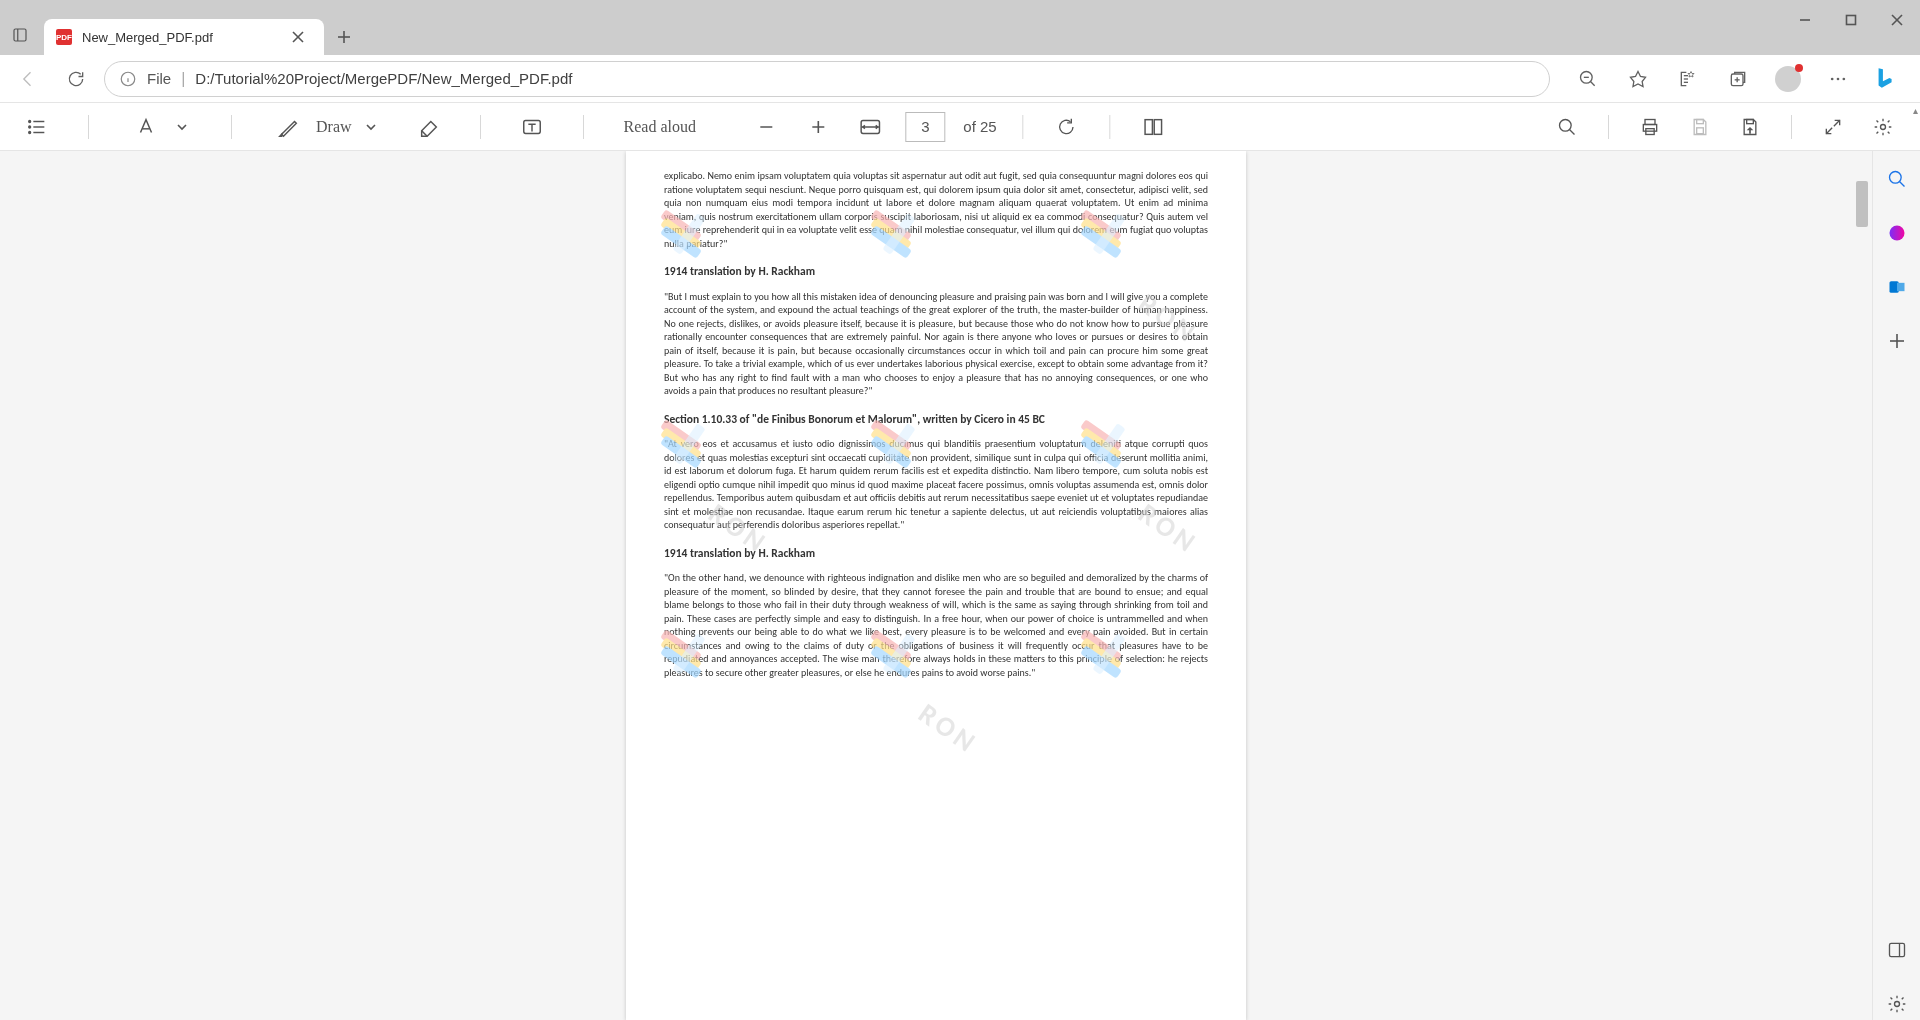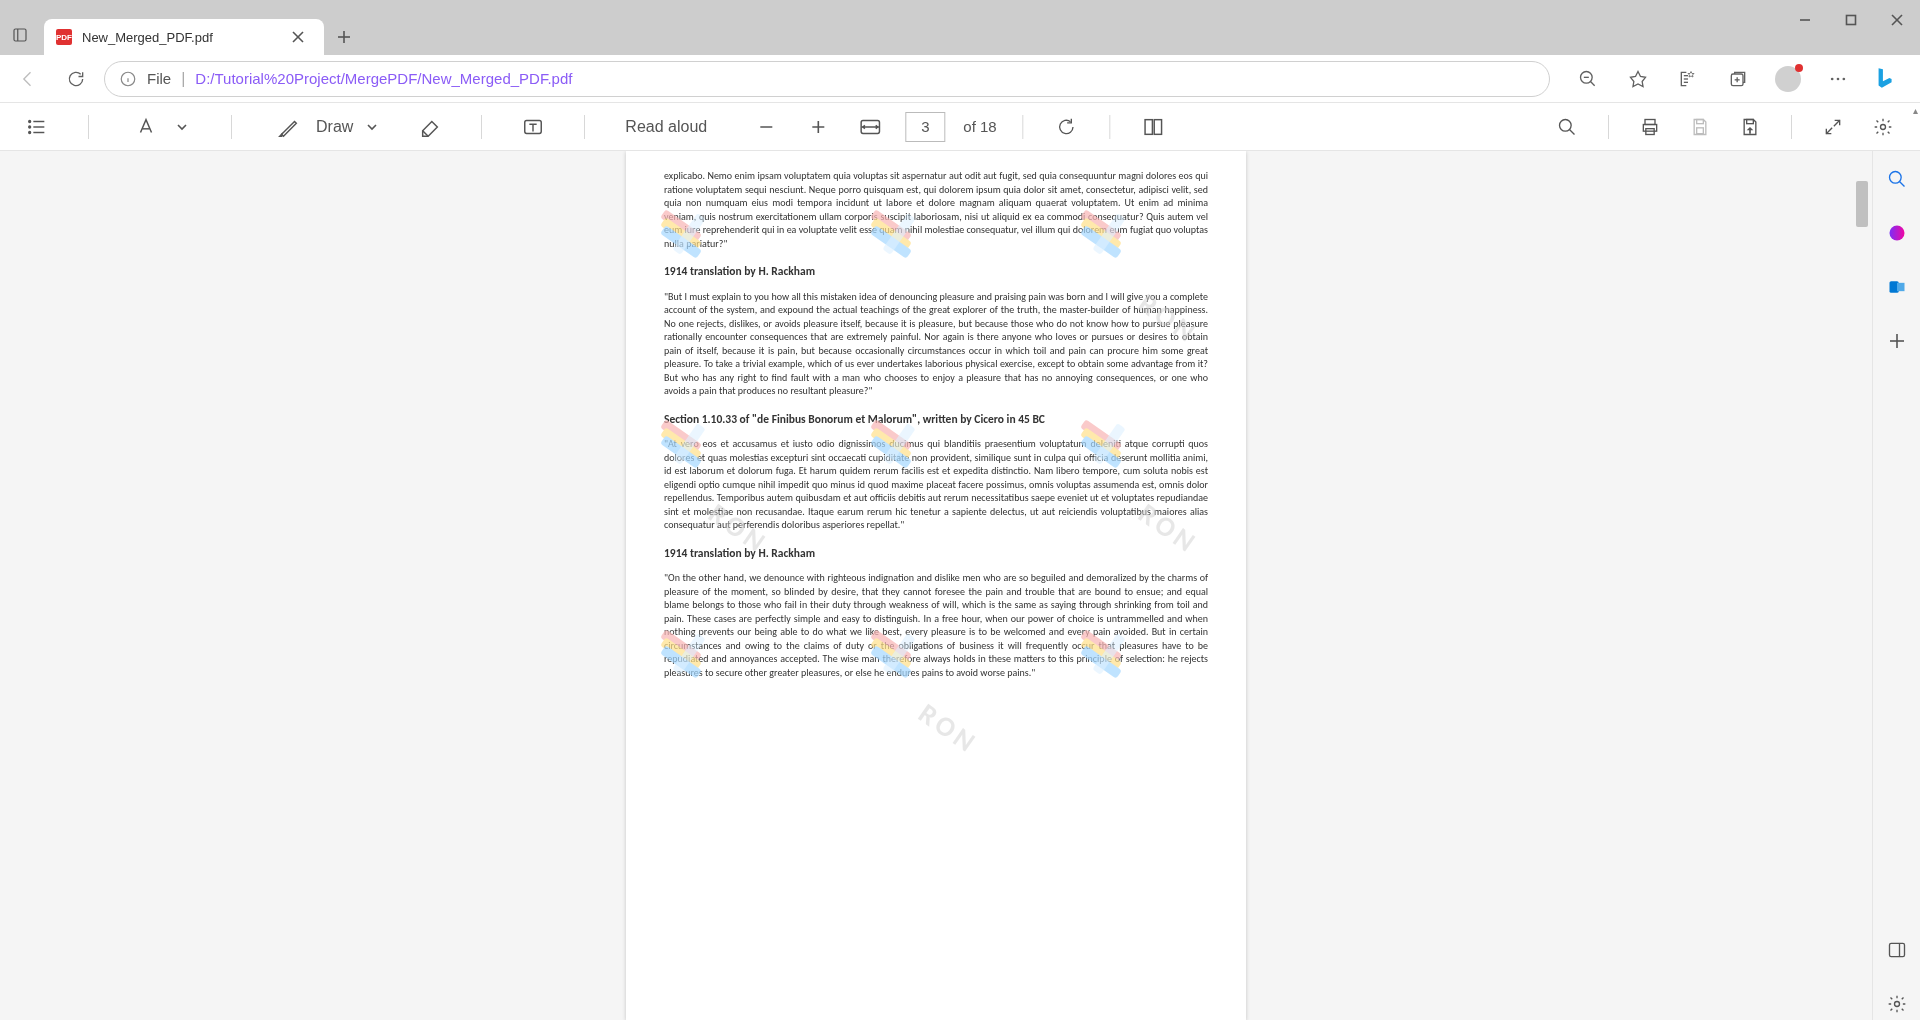--- a/index.html
+++ b/index.html
@@ -17,31 +17,31 @@
   .window-controls { position:absolute; right:0; top:0; height:40px; display:flex; }
   .window-controls > div { width:46px; height:40px; display:flex; align-items:center; justify-content:center; color:#555; }
 
   
   .addrbar { height: 48px; background:#fff; border-bottom:1px solid #e5e5e5; display:flex; align-items:center; padding:0 16px 0 8px; gap:8px; }
   .icon-btn { width:40px; height:40px; display:flex; align-items:center; justify-content:center; color:#616161; border-radius:4px; }
   .icon-btn.disabled { color:#bdbdbd; }
   .addr-field { flex:1; height:36px; border:1px solid #d0d0d0; border-radius:18px; display:flex; align-items:center; padding:0 14px; gap:10px; background:#fff; }
   .addr-field .file-chip { font-size:15px; color:#555; }
   .addr-field .file-sep { color:#aaa; }
-  .addr-field .url-text { font-size:15px; color:#8b5cf6; }
+  .addr-field .url-text { font-size:15px; color:#404040; }
   .addr-right-icons { display:flex; align-items:center; gap:14px; margin-left:12px; }
   .addr-right-icons .icon-btn { width:36px; height:36px; }
   .avatar { width:26px; height:26px; border-radius:50%; background:#d0d0d0; position:relative; }
   .avatar::after { content:""; position:absolute; top:-2px; right:-2px; width:8px; height:8px; background:#e03131; border-radius:50%; }
   .bing-btn { width:40px; height:40px; display:flex; align-items:center; justify-content:center; }
 
   
   .pdfbar-wrap { height:48px; border-bottom:1px solid #e5e5e5; display:flex; align-items:center; padding:0 20px; color:#555; background:#fff; position:relative; }
   .pdfbar-left, .pdfbar-center, .pdfbar-right { display:flex; align-items:center; gap:8px; }
-  .pdfbar-left { gap:26px; }
+  .pdfbar-left { gap:26px;font-family:Liberation Serif, serif; }
   .pdfbar-center { position:absolute; left:50%; transform:translateX(-50%); gap:18px; }
   .pdfbar-right { margin-left:auto; gap:16px; }
   .pdf-btn { width:34px; height:34px; display:flex; align-items:center; justify-content:center; color:#555; }
   .vsep { width:1px; height:24px; background:#d8d8d8; margin:0 8px; }
   .draw-combo { display:flex; align-items:center; gap:10px; padding:0 6px; }
   .draw-combo .label { font-size:16px; }
   .readaloud { font-size:16px; padding:0 6px;text-align:right; }
   .page-input { width:40px; height:30px; border:1px solid #bbb; text-align:center; font-size:15px; color:#555; }
   .page-total { font-size:15px; color:#555; }
   .scroll-hint { position:absolute; right:2px; top:2px; font-size:10px; color:#888; }
@@ -265,21 +265,21 @@
         <svg width="22" height="18" viewBox="0 0 24 18">
           <rect x="2" y="2" width="20" height="14" rx="2"></rect>
           <polyline points="6 9 4 9 6 7"></polyline>
           <polyline points="6 9 4 9 6 11"></polyline>
           <polyline points="18 9 20 9 18 7"></polyline>
           <polyline points="18 9 20 9 18 11"></polyline>
           <line x1="4" y1="9" x2="20" y2="9"></line>
         </svg>
       </div>
     <input class="page-input" value="3" style="">
-    <span class="page-total">of 18</span>
+    <span class="page-total">of 25</span>
     <span class="vsep"></span>
     <div class="pdf-btn">
         <svg width="20" height="20" viewBox="0 0 24 24">
           <path d="M20 12a8 8 0 1 1-3-6.3"></path>
           <polyline points="18 2 18 7 13 7"></polyline>
         </svg>
       </div>
     <span class="vsep"></span>
     <div class="pdf-btn">
         <svg width="22" height="20" viewBox="0 0 24 20">

